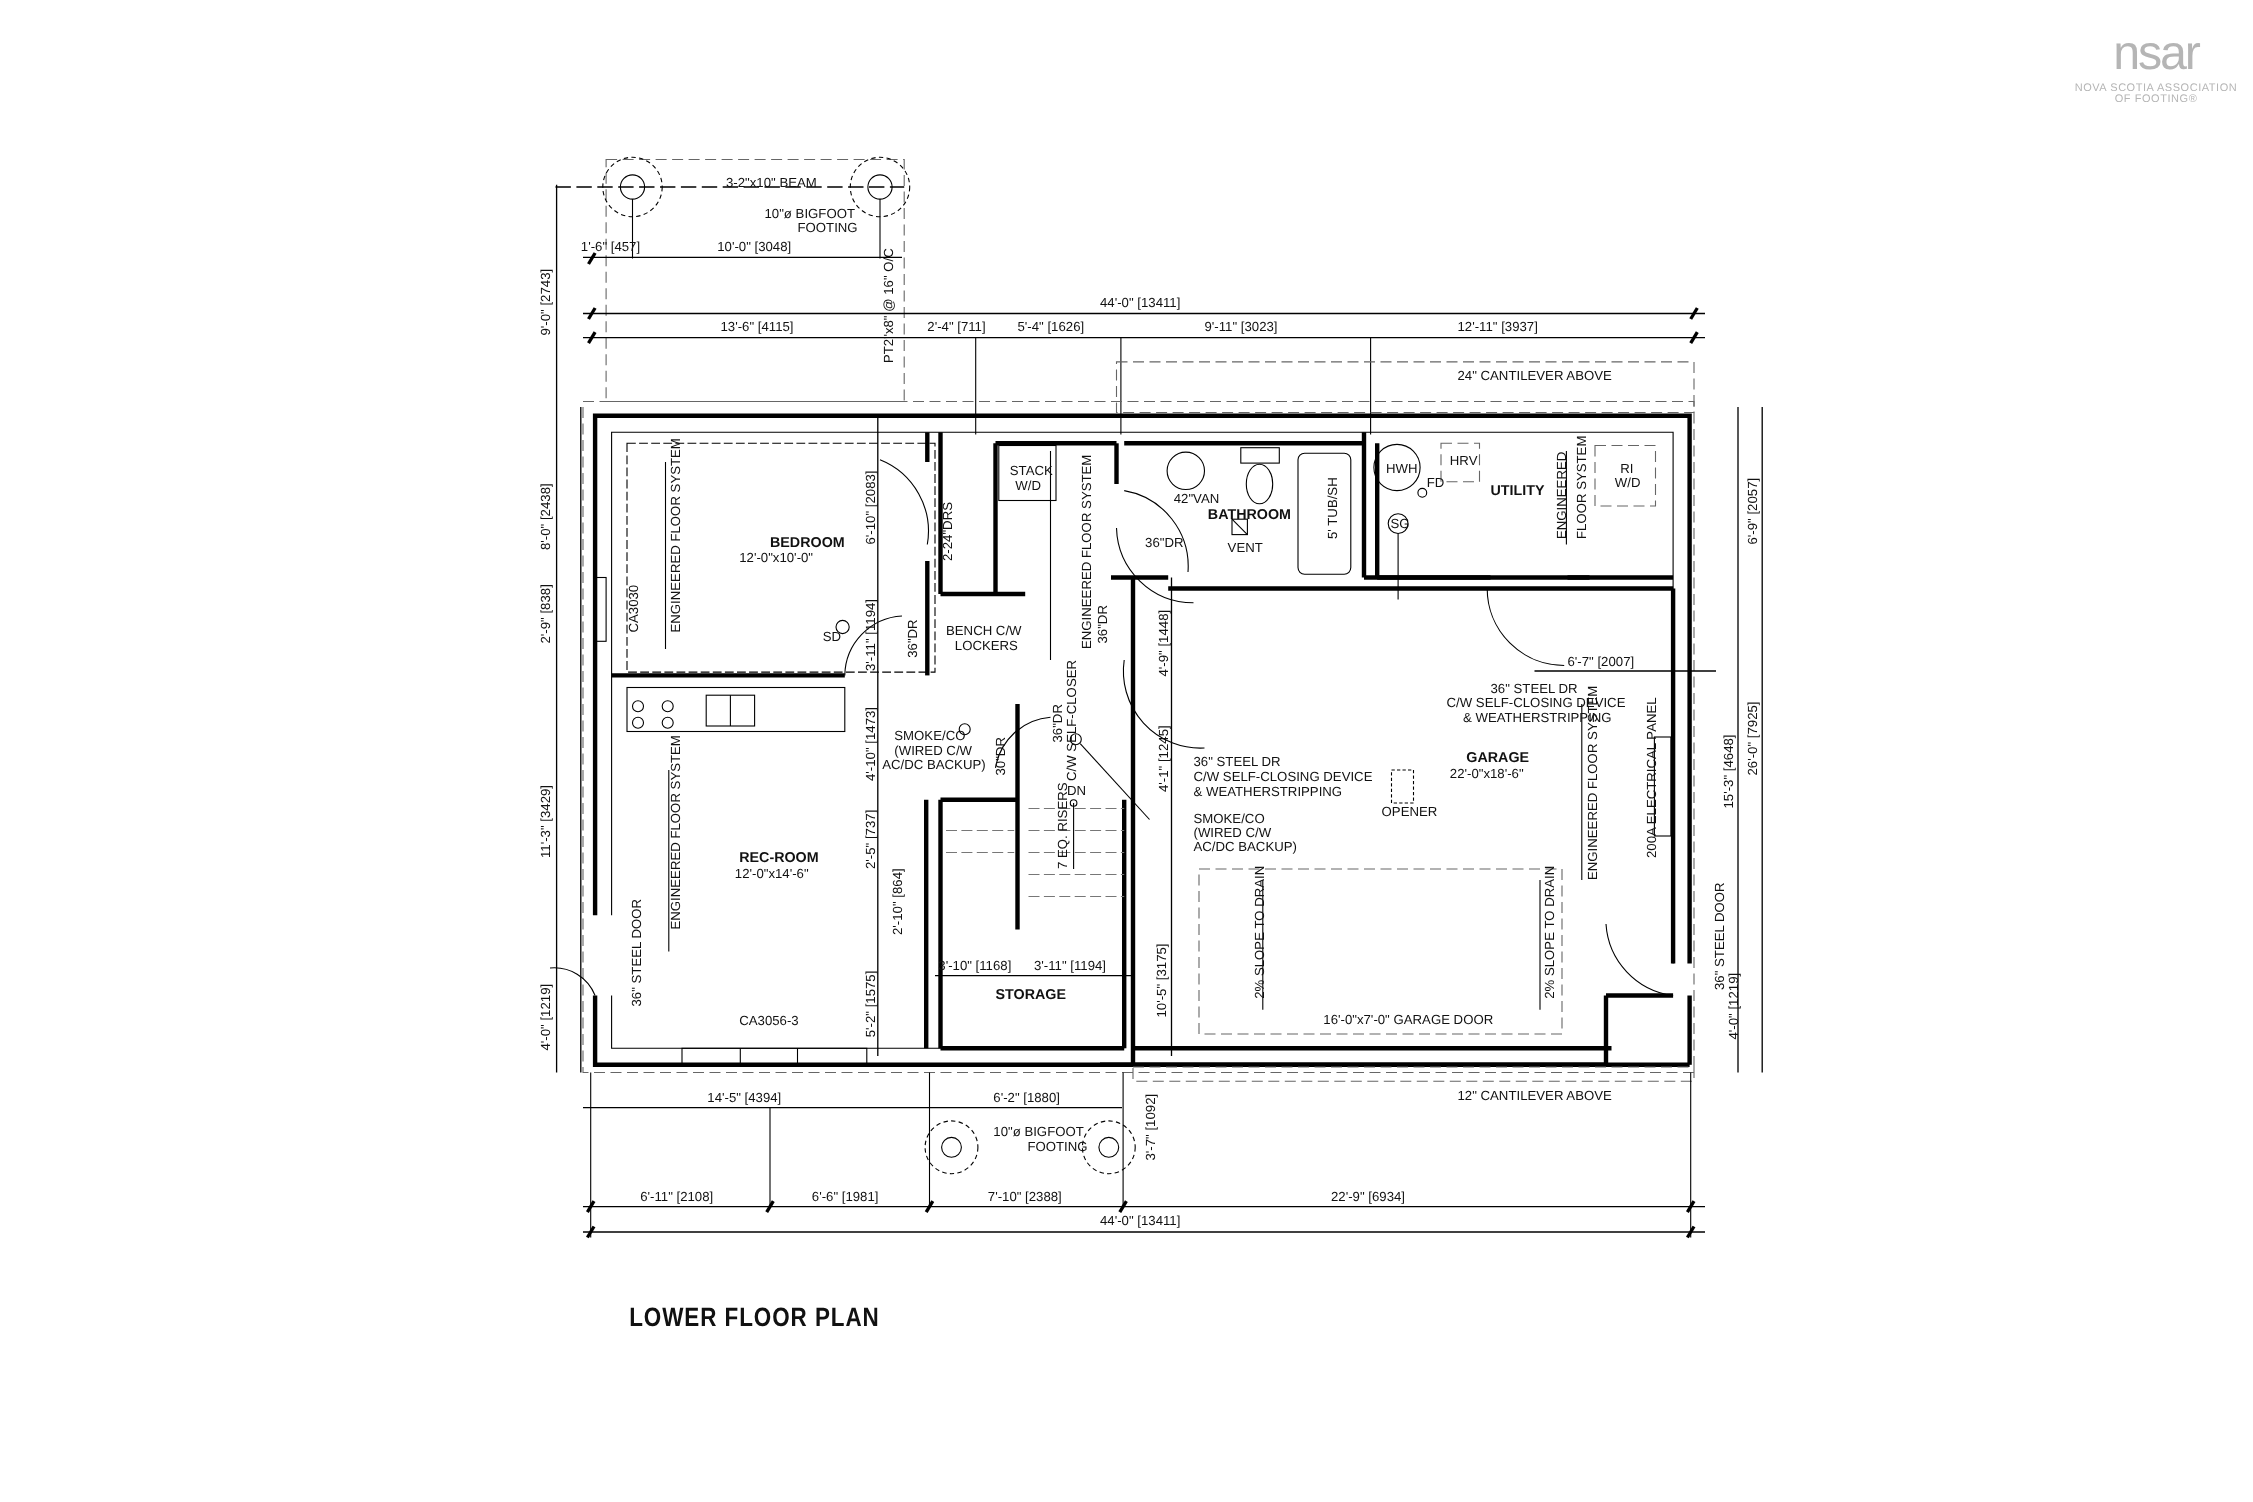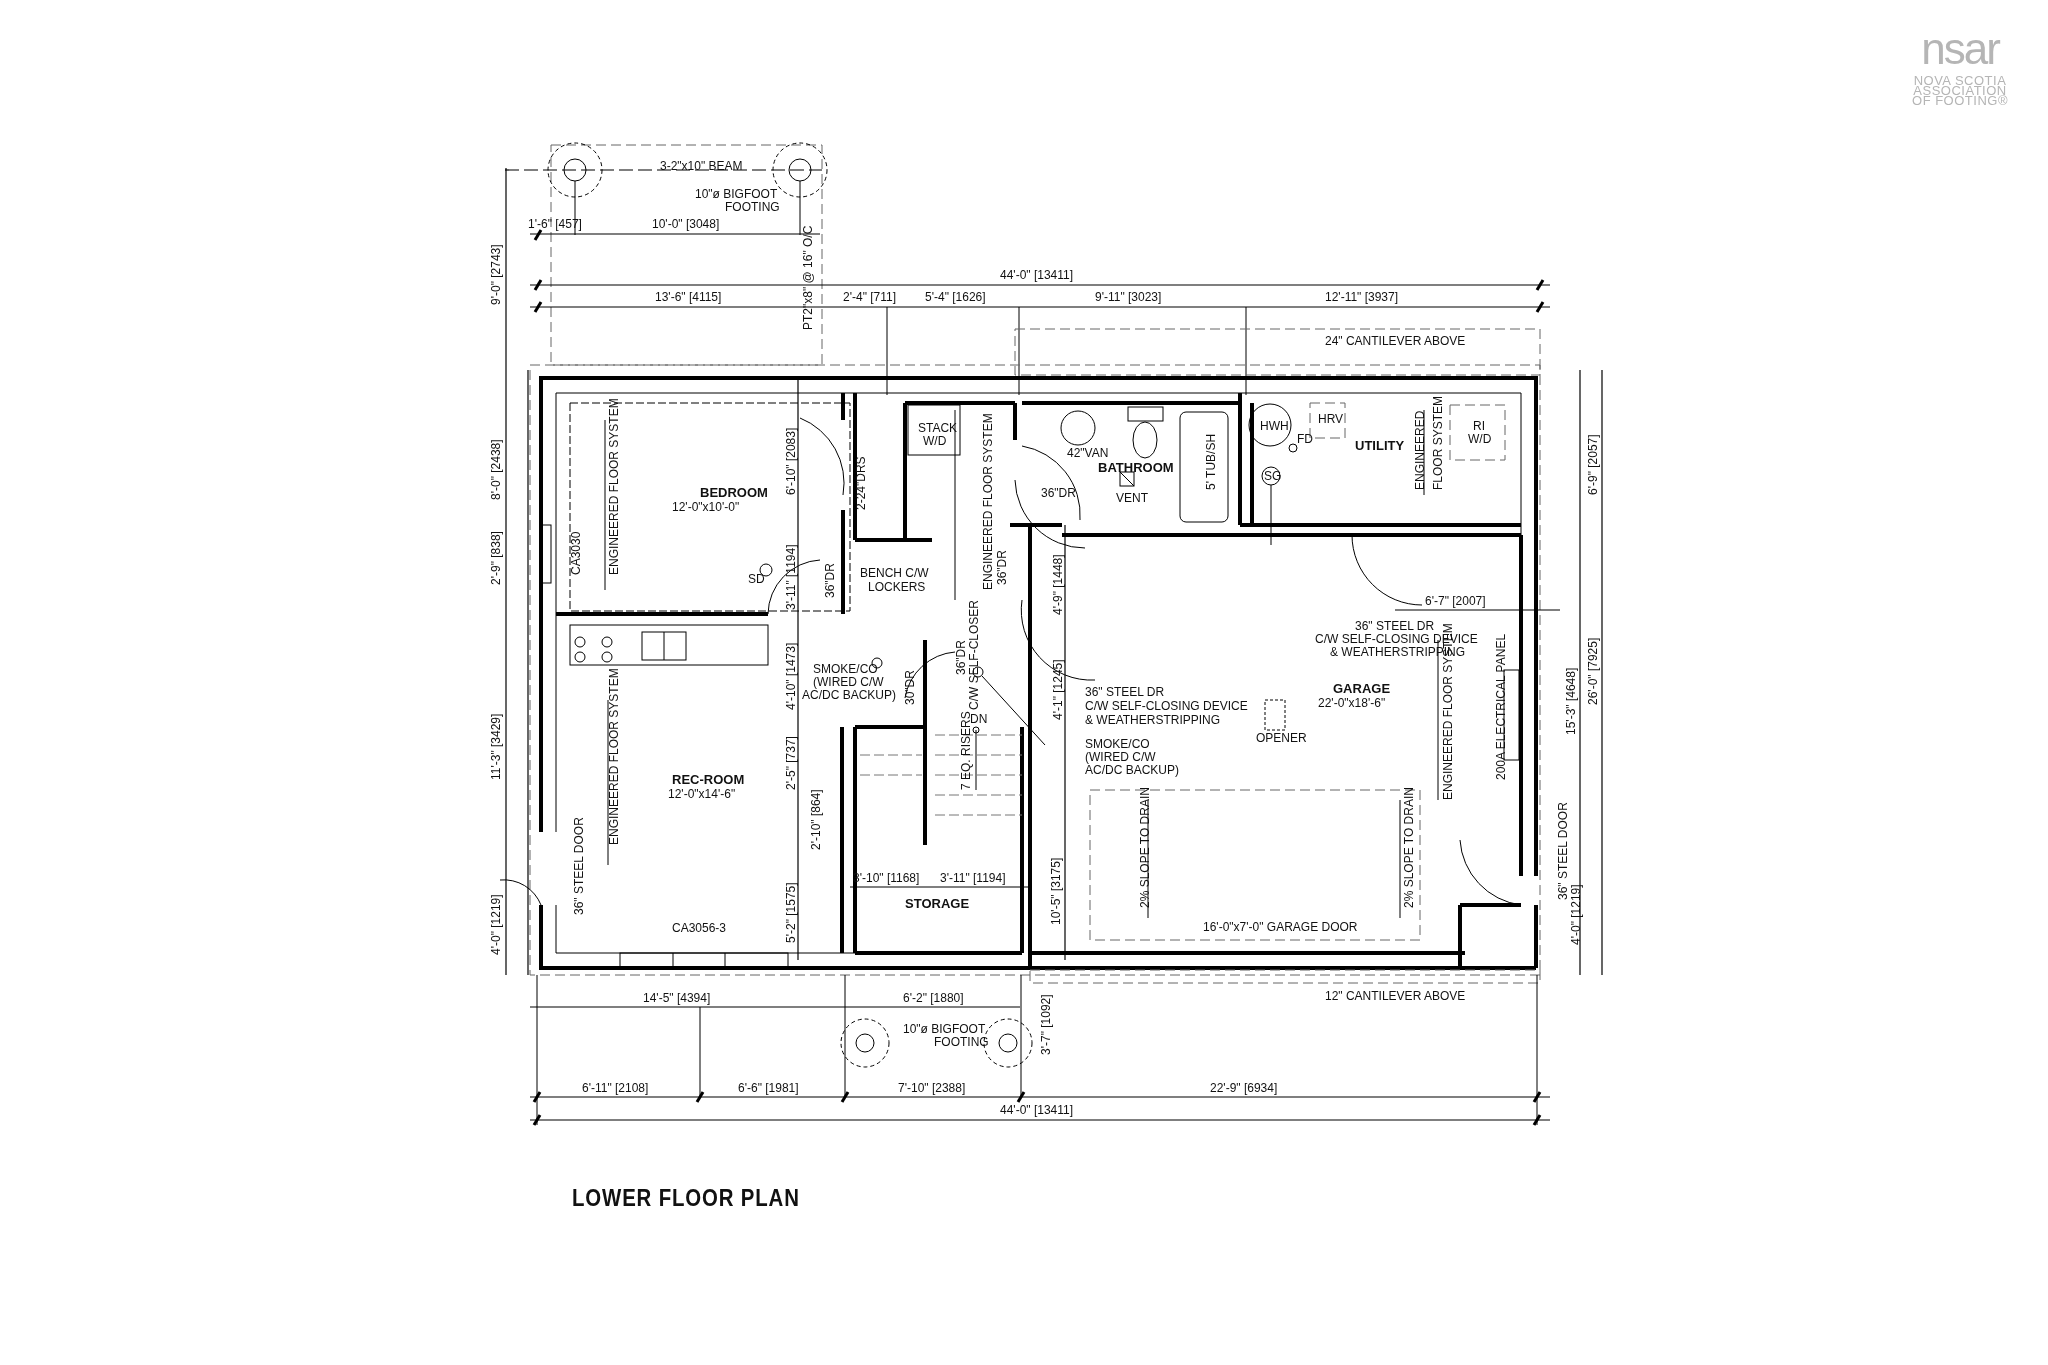--- a/index.html
+++ b/index.html
@@ -8,21 +8,21 @@
   .t { font-family:"Liberation Sans Narrow","Liberation Sans", sans-serif; font-size:12px; fill:#111; }
   .tb { font-family:"Liberation Sans", sans-serif; font-weight:bold; font-size:13px; fill:#111; }
   .wall { fill:none; stroke:#000; stroke-width:4; }
   .thin { fill:none; stroke:#000; stroke-width:1; }
   .dash { fill:none; stroke:#666; stroke-width:1; stroke-dasharray:10 5; }
   .dim { stroke:#000; stroke-width:1.2; fill:none; }
   .tick { stroke:#000; stroke-width:3; }
   .arc { fill:none; stroke:#000; stroke-width:1; }
   #logo { position:absolute; left:1880px; top:22px; width:160px; text-align:center; color:#b5b5b5; }
   #logo .big { font-size:44px; font-weight:normal; letter-spacing:-2px; line-height:54px; font-family:"Liberation Sans", sans-serif; }
-  #logo .small { font-size:13px; letter-spacing:0.5px; line-height:10px; }
+  #logo .small { font-size:10px; letter-spacing:0.5px; line-height:10px; }
   #title { position:absolute; left:572px; top:1184px; font-size:24px; font-weight:bold; letter-spacing:1px; font-family:"Liberation Sans", sans-serif; transform:scaleX(0.85); transform-origin:left; }
 </style>
 </head>
 <body>
 
 <div id="logo">
   <div class="big">nsar</div>
   <div class="small">NOVA SCOTIA ASSOCIATION</div>
   <div class="small">OF FOOTING®</div>
 </div>

